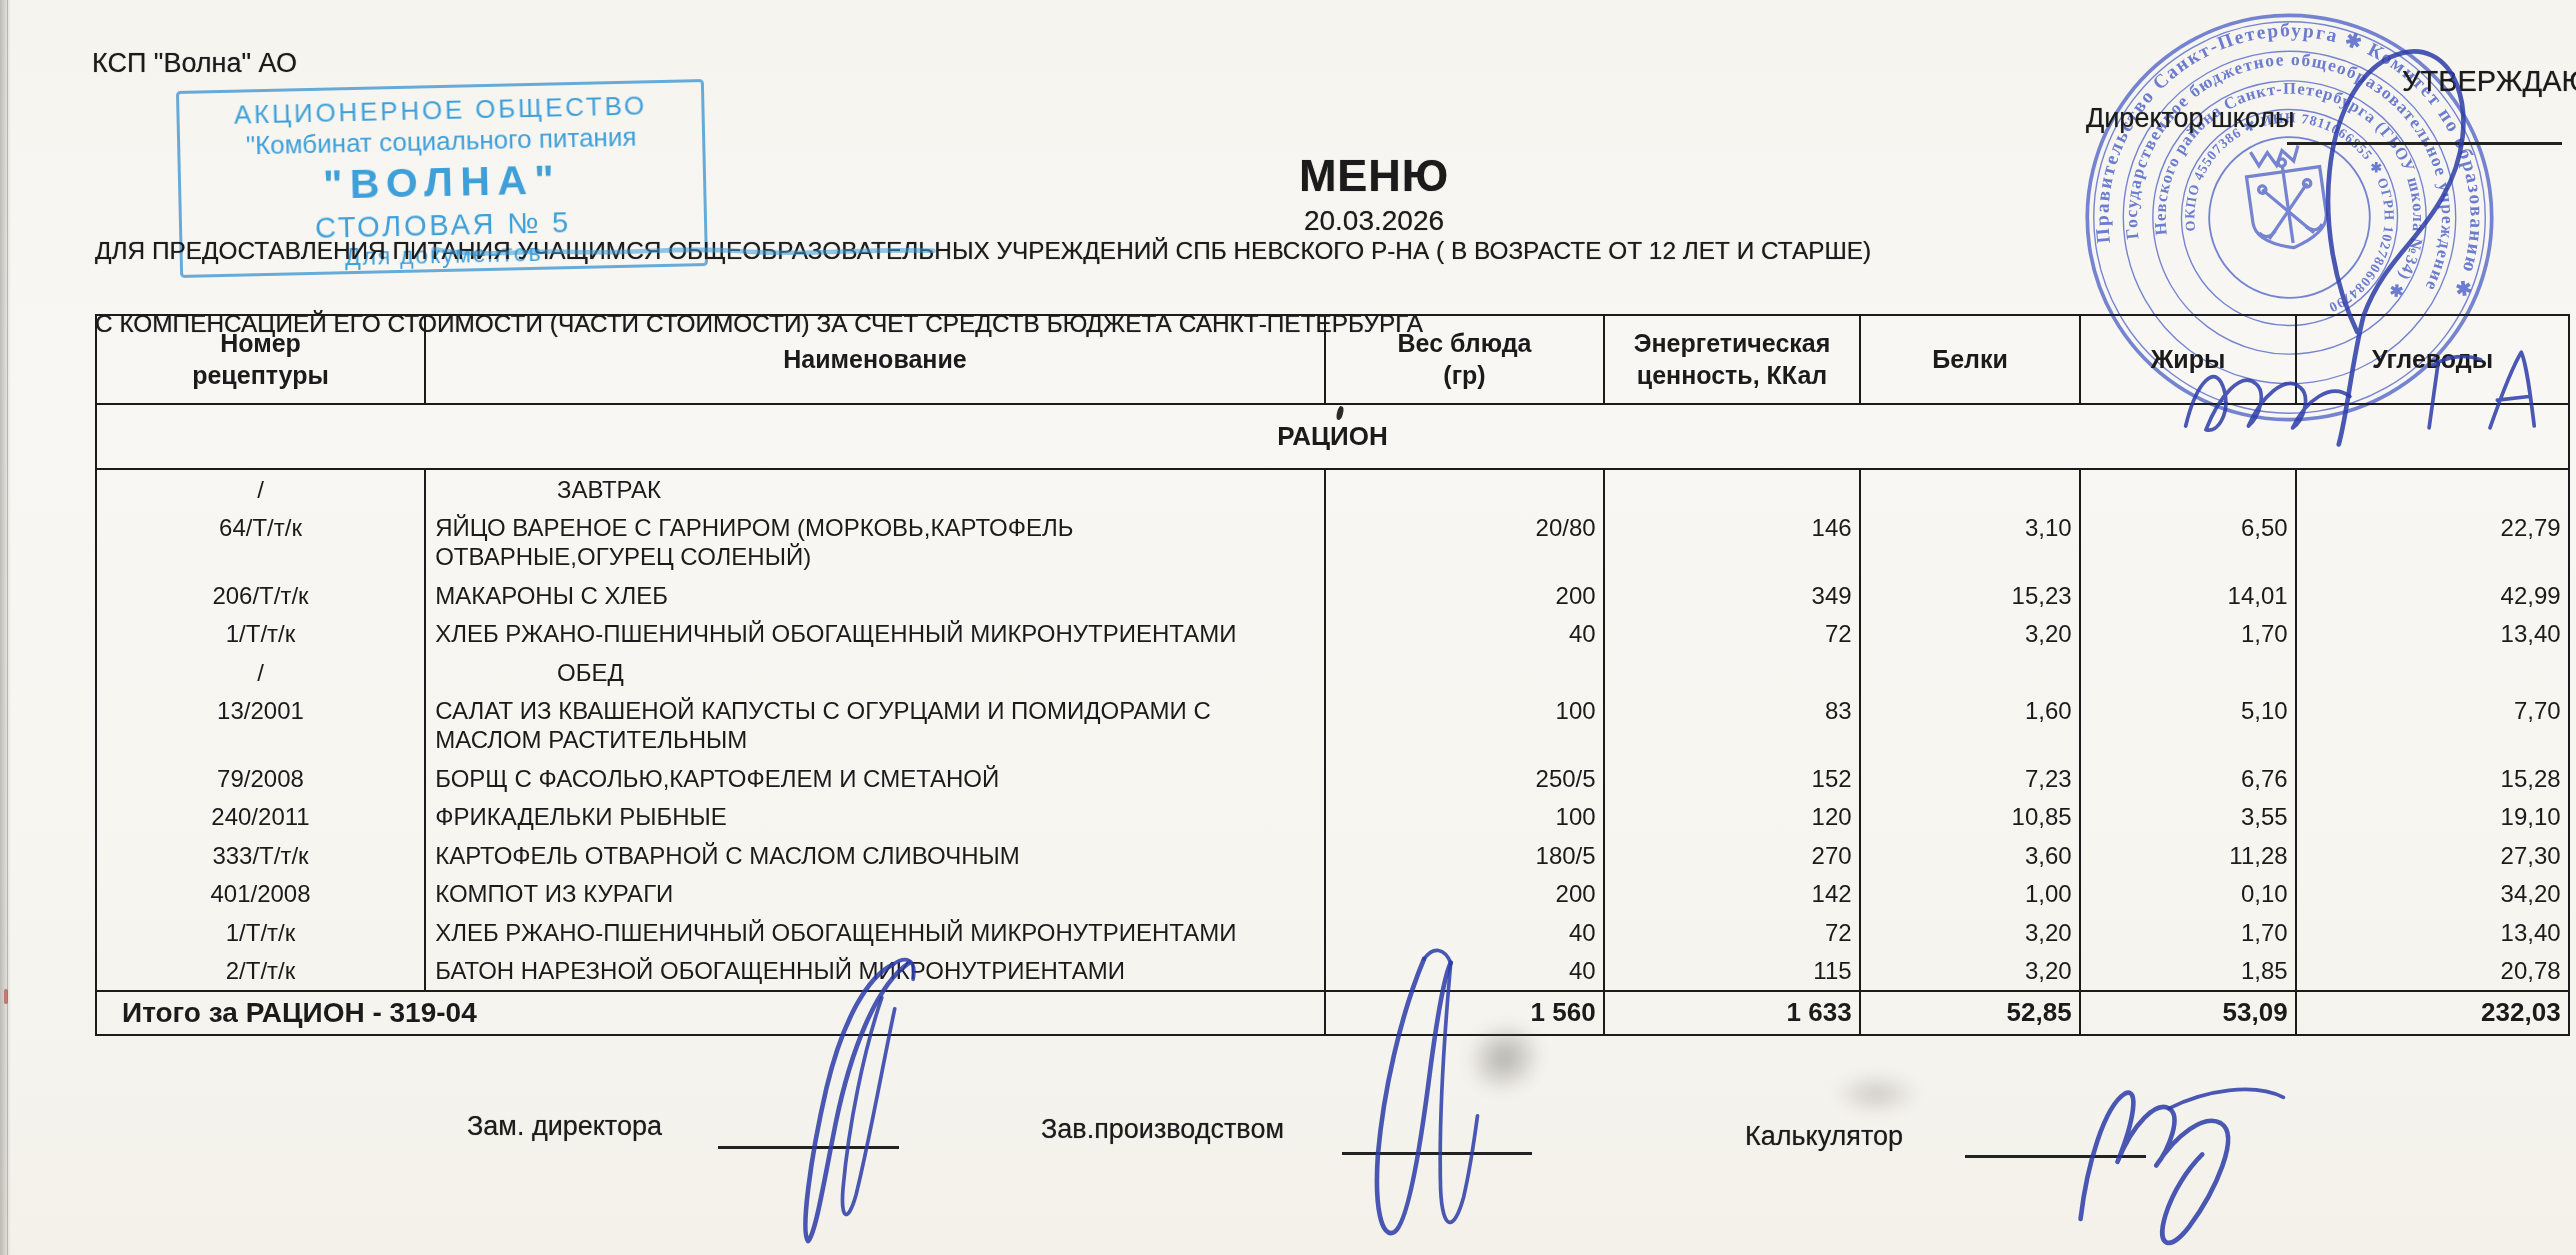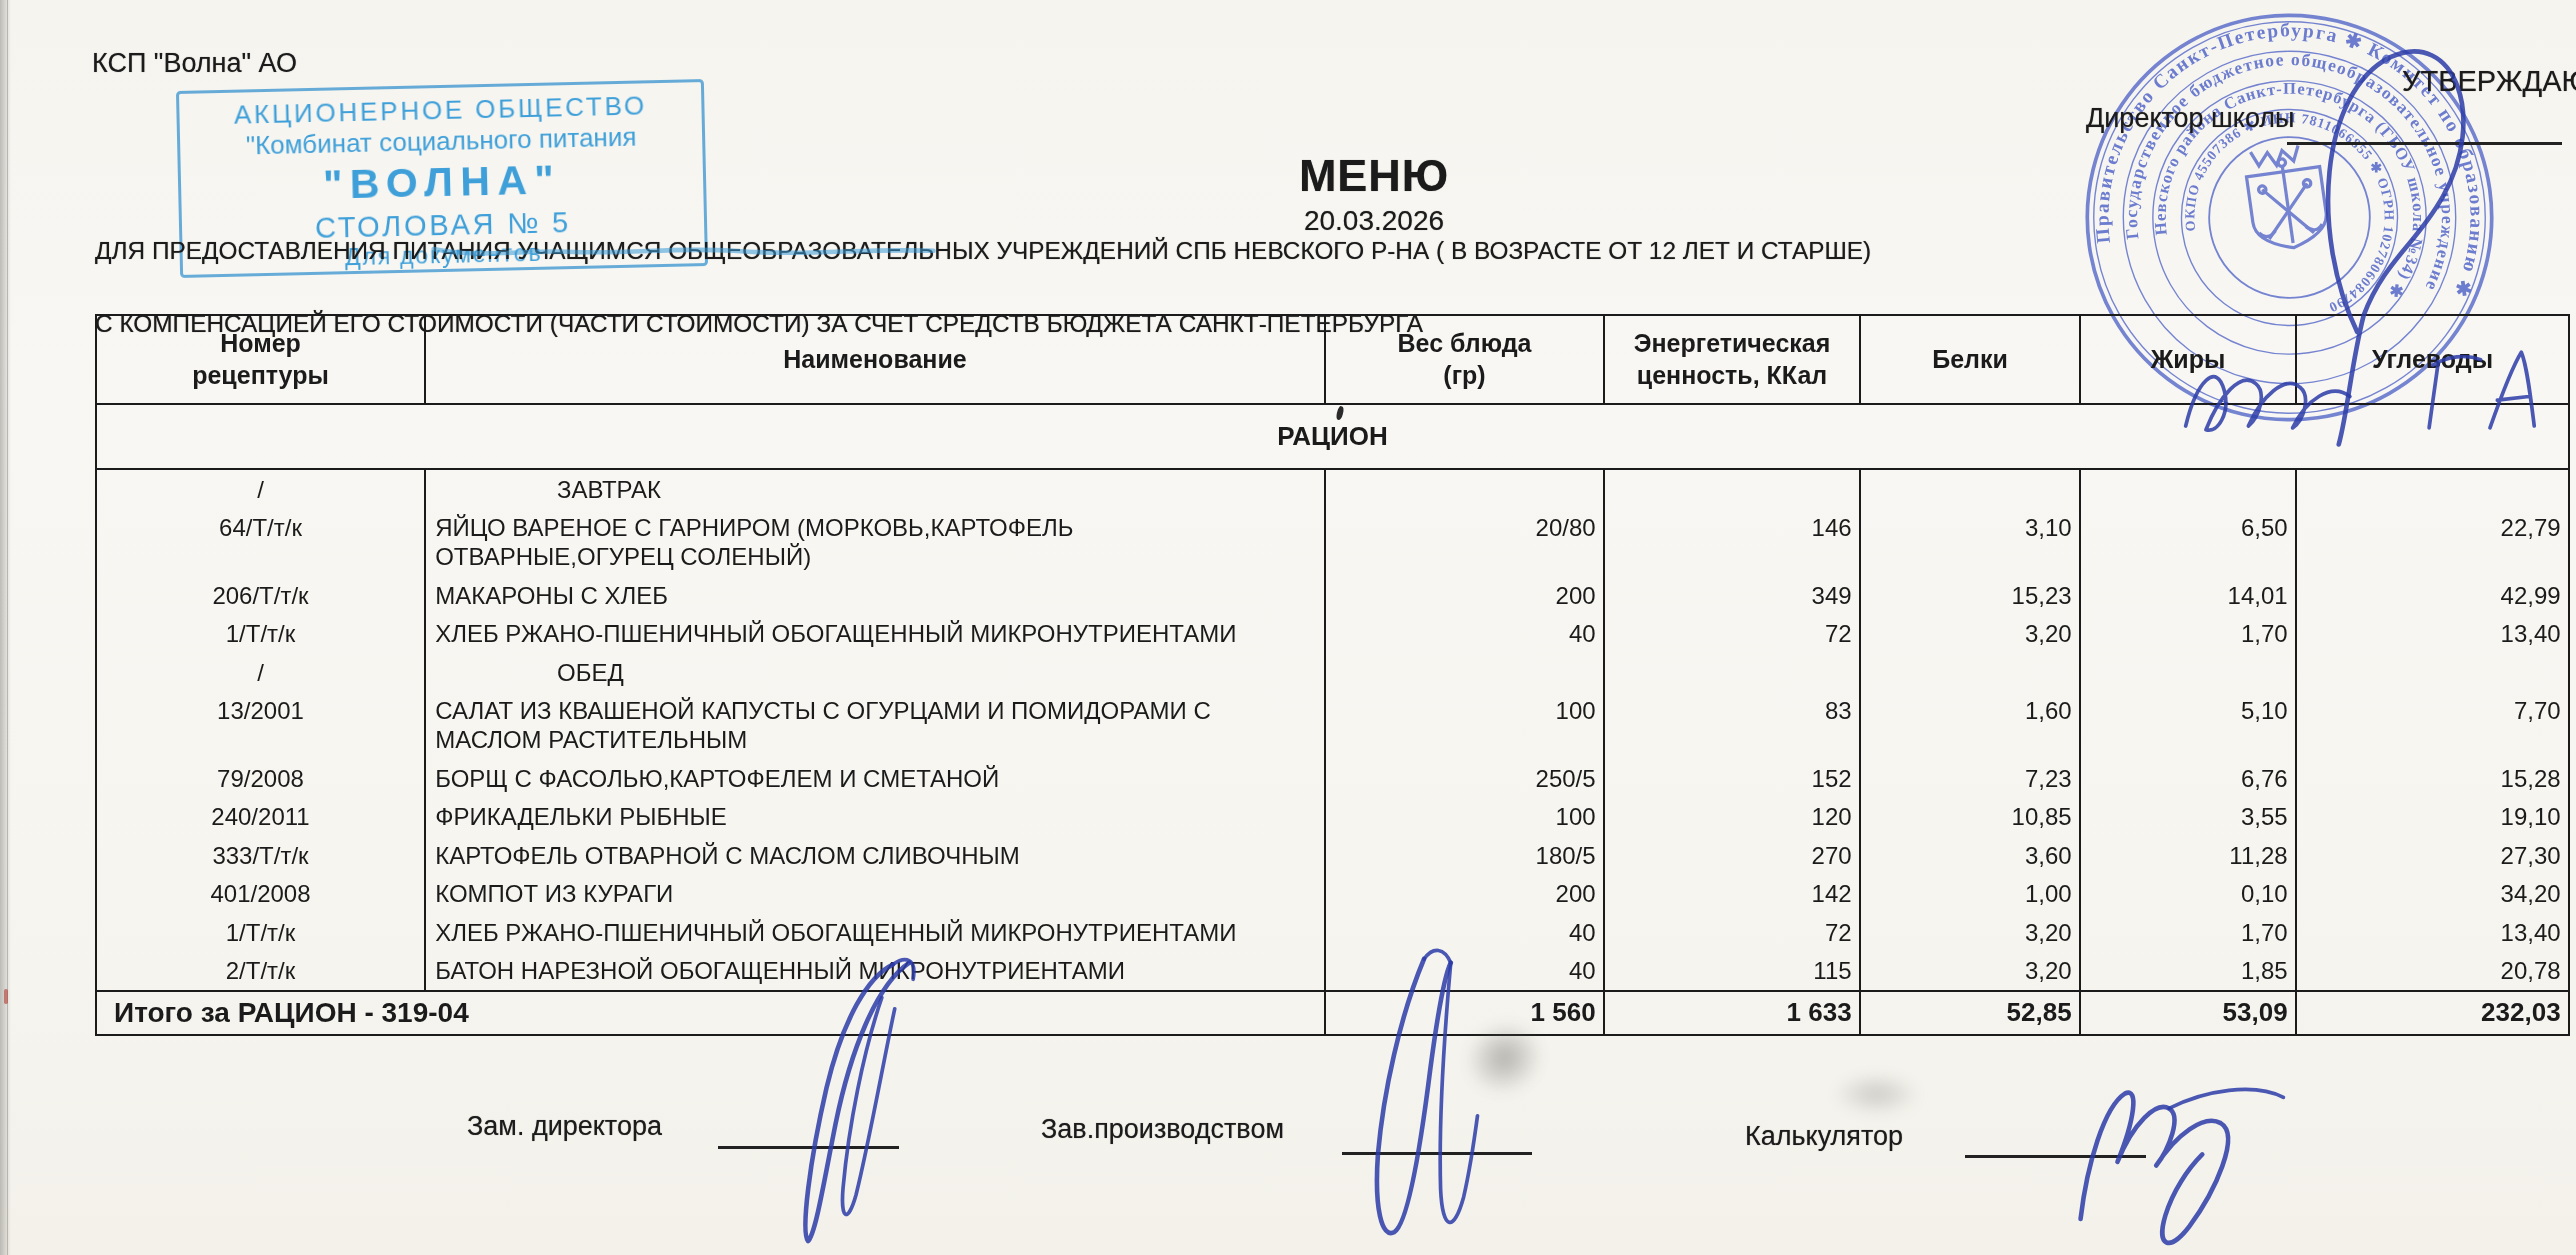--- a/index.html
+++ b/index.html
@@ -59,21 +59,21 @@
   .menu-table tbody.rows td{
     border-left:2.3px solid #1b1b1b;border-right:2.3px solid #1b1b1b;border-top:0;border-bottom:0;
     padding:4.6px 9.2px;font-size:24px;vertical-align:top;line-height:1.22;
   }
   .menu-table tbody.rows{border:2.8px solid #1b1b1b;}
   .c-recipe{text-align:center;}
   .c-name{text-align:left;}
   .c-num{text-align:right;padding-right:7.4px !important;}
   .meal-row .c-name{font-weight:normal;padding-left:131px !important;}
   .total-row td{border:2.8px solid #1b1b1b;font-weight:bold;height:44px;vertical-align:middle;font-size:26px;}
-  .total-row .t-label{font-size:28px;text-align:left;padding-left:17px;}
+  .total-row .t-label{font-size:28px;text-align:left;padding-left:25px;}
   
   .foot-label{position:absolute;font-size:27px;z-index:10;text-align:center;}
   .f1{left:467px;top:1111px;}
   .f2{left:1041px;top:1114px;}
   .f3{left:1745px;top:1121px;}
   .fl1{left:718px;top:1146px;width:181px;}
   .fl2{left:1342px;top:1152px;width:190px;}
   .fl3{left:1965px;top:1155px;width:181px;}
 </style>
 </head>

